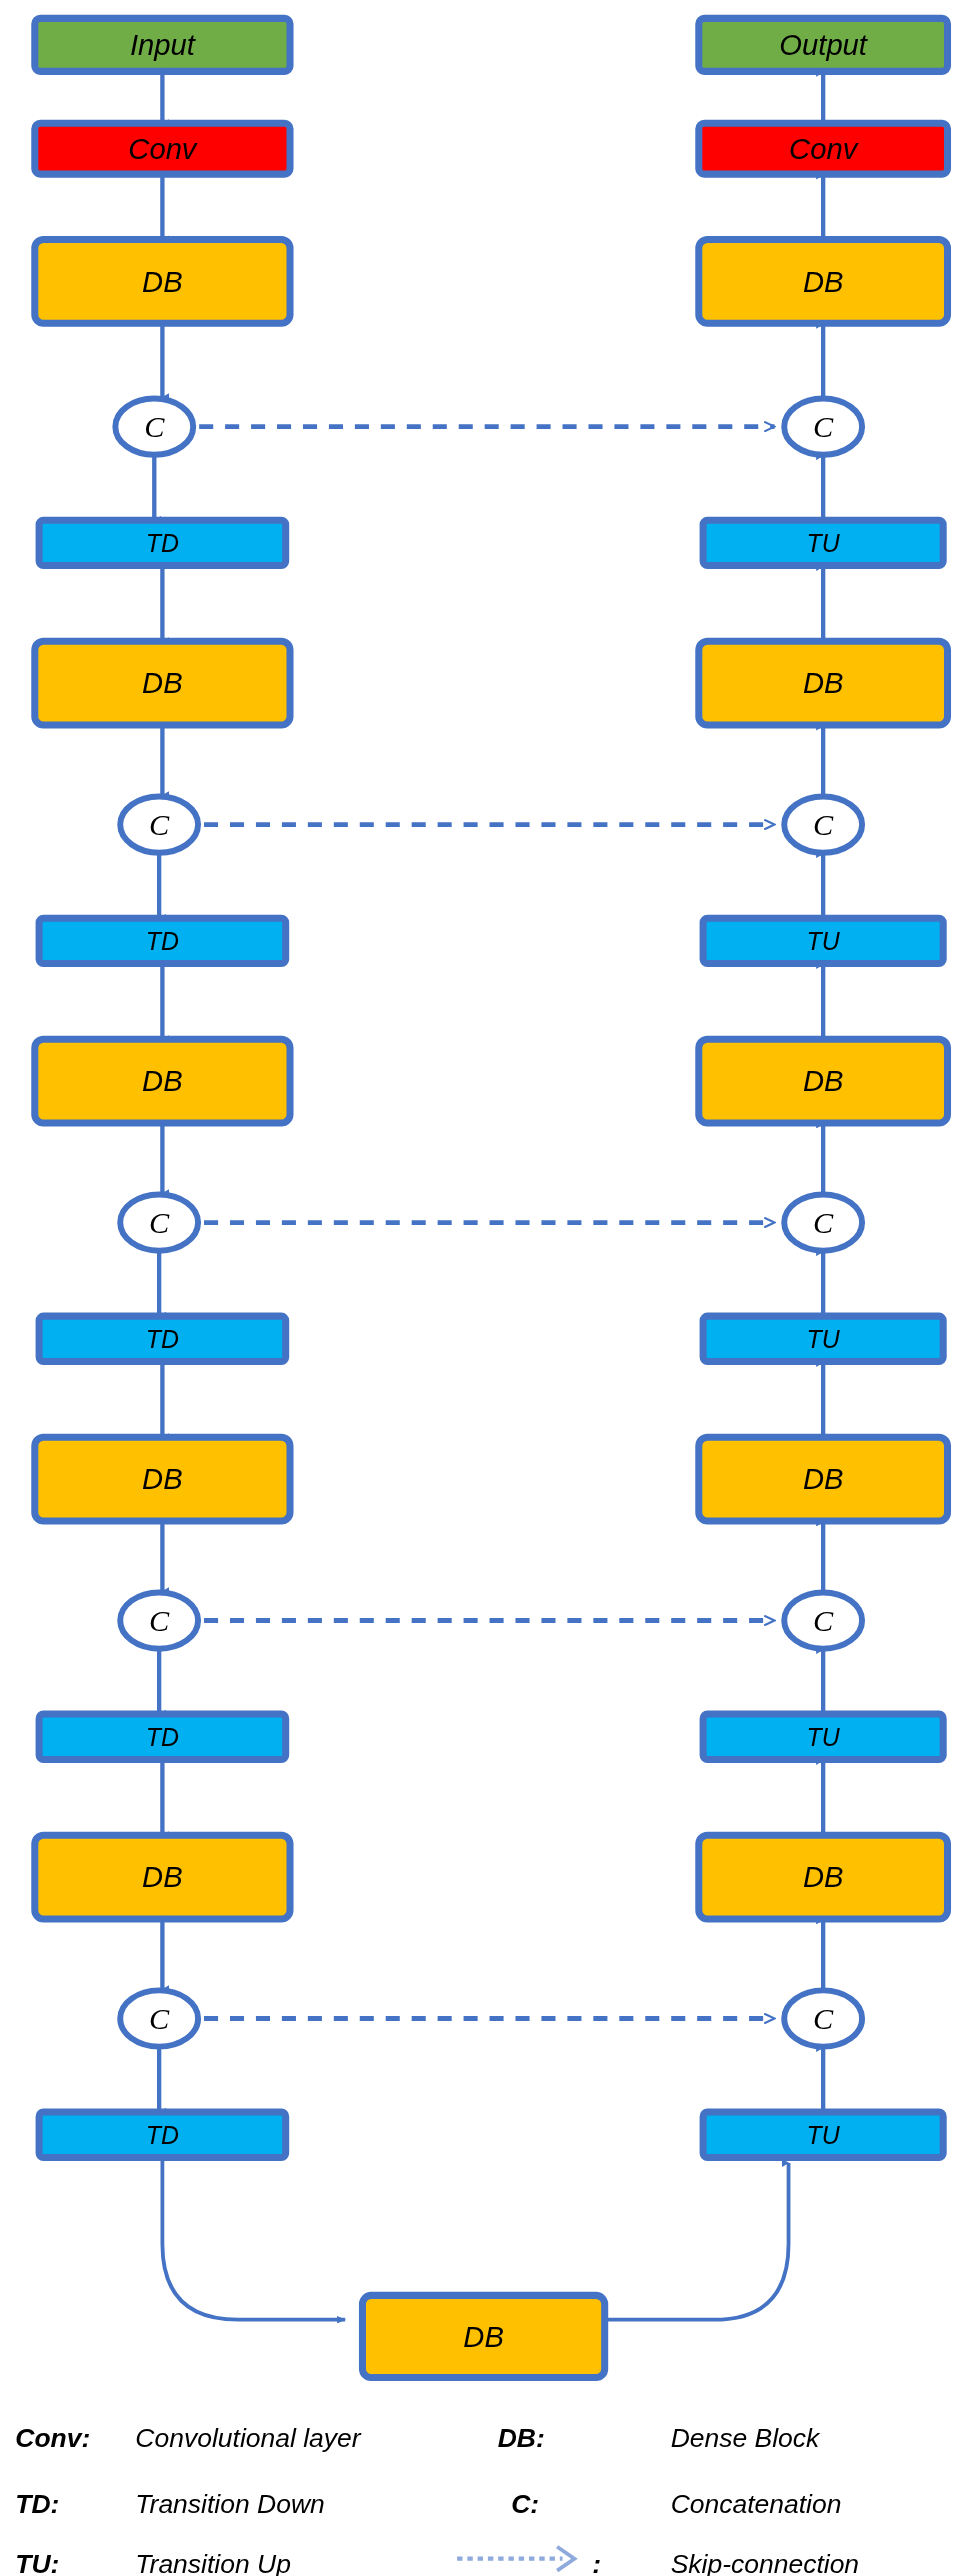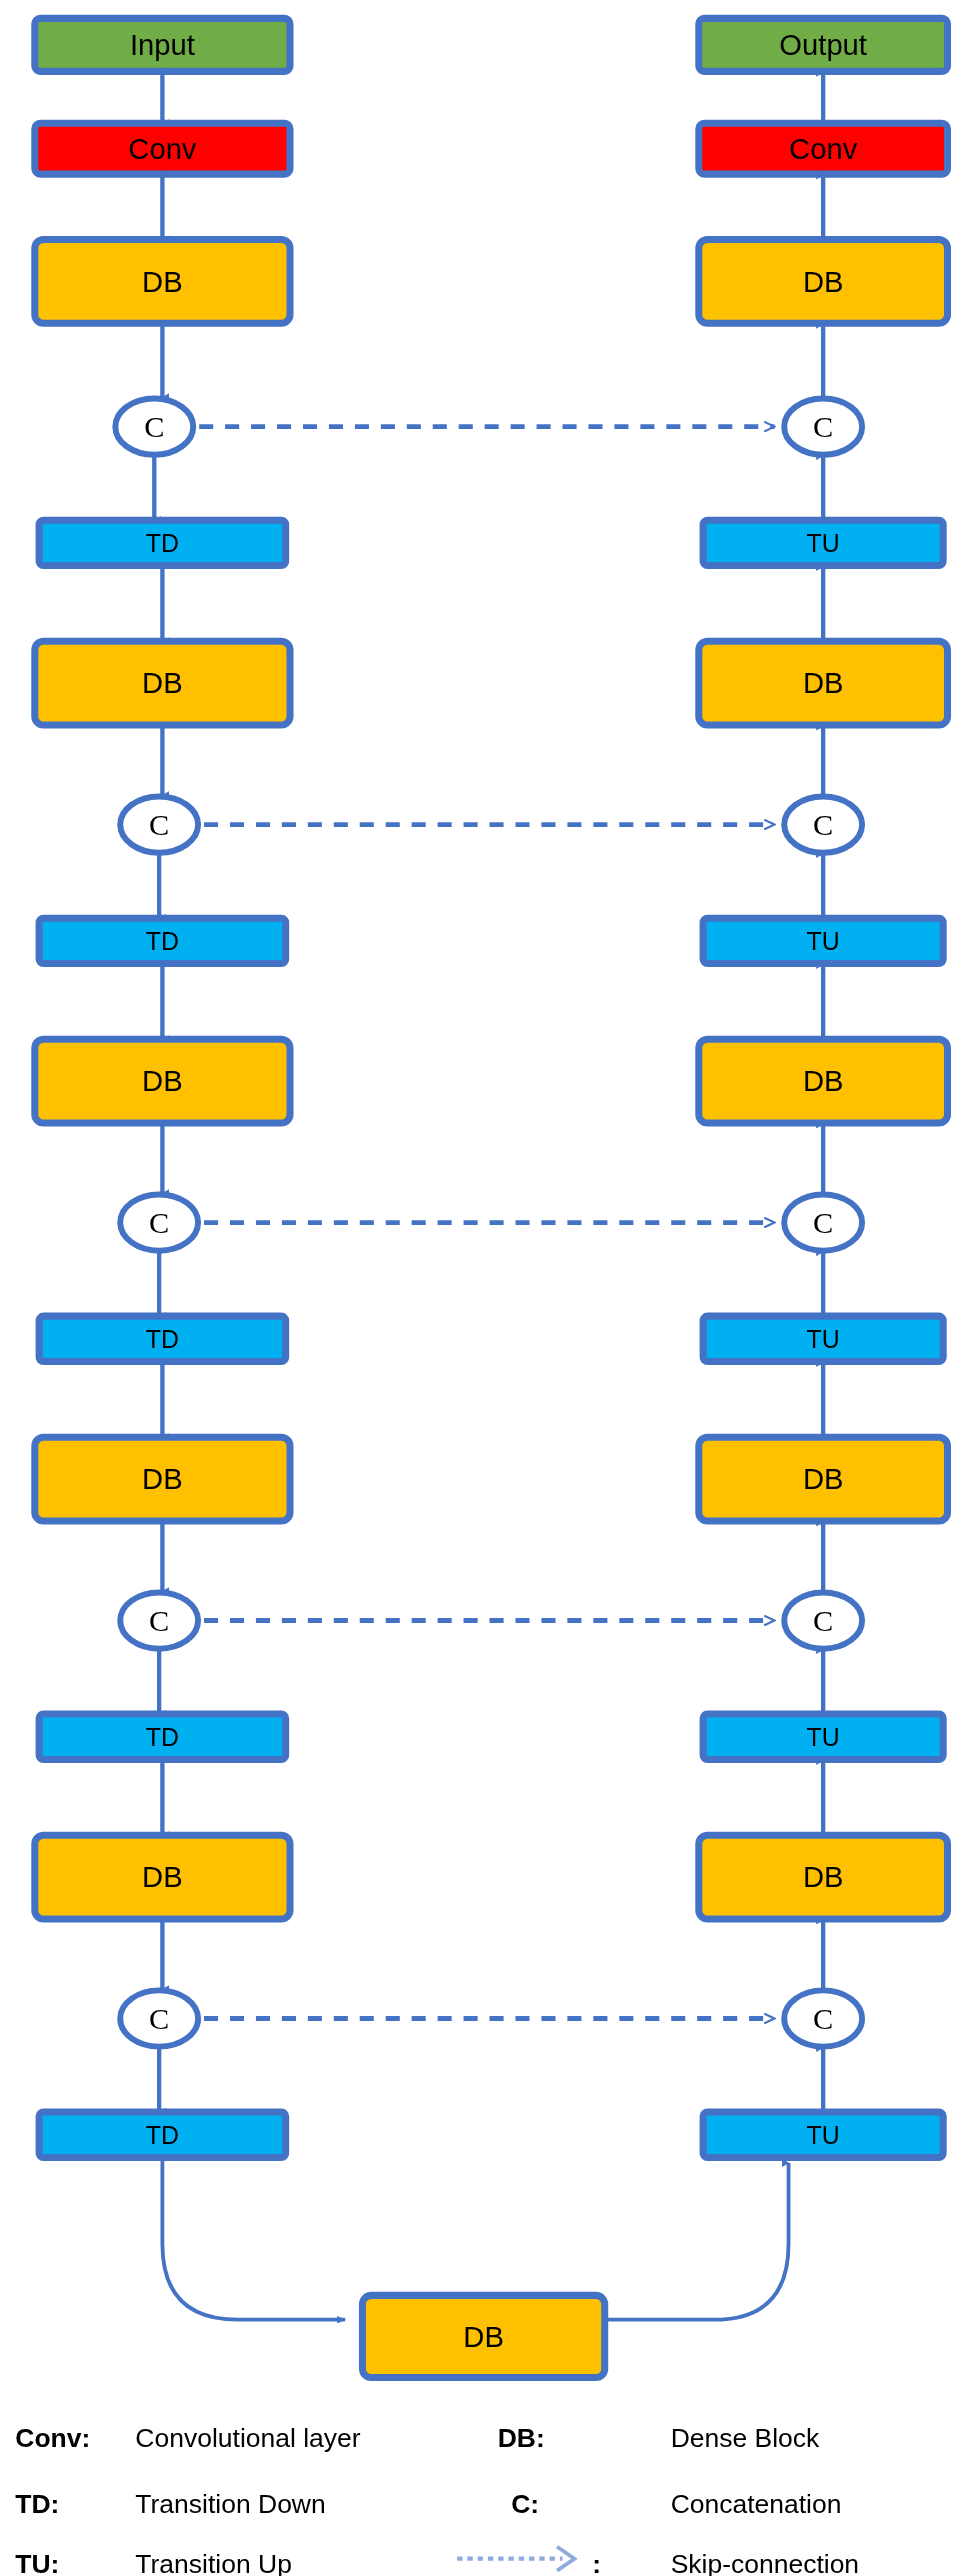--- a/index.html
+++ b/index.html
@@ -12,20 +12,21 @@
     width: 965px;
     height: 2576px;
     font-family: "Liberation Sans", sans-serif;
     overflow: hidden;
   }
   #diagram-root {
     position: relative;
     width: 965px;
     height: 2576px;
     background: #ffffff;
+    font-style: italic;
   }
   svg#arch-svg {
     display: block;
     width: 965px;
     height: 2576px;
   }
   .box-label {
     font-family: "Liberation Sans", sans-serif;
     font-size: 54px;
     fill: #000000;

